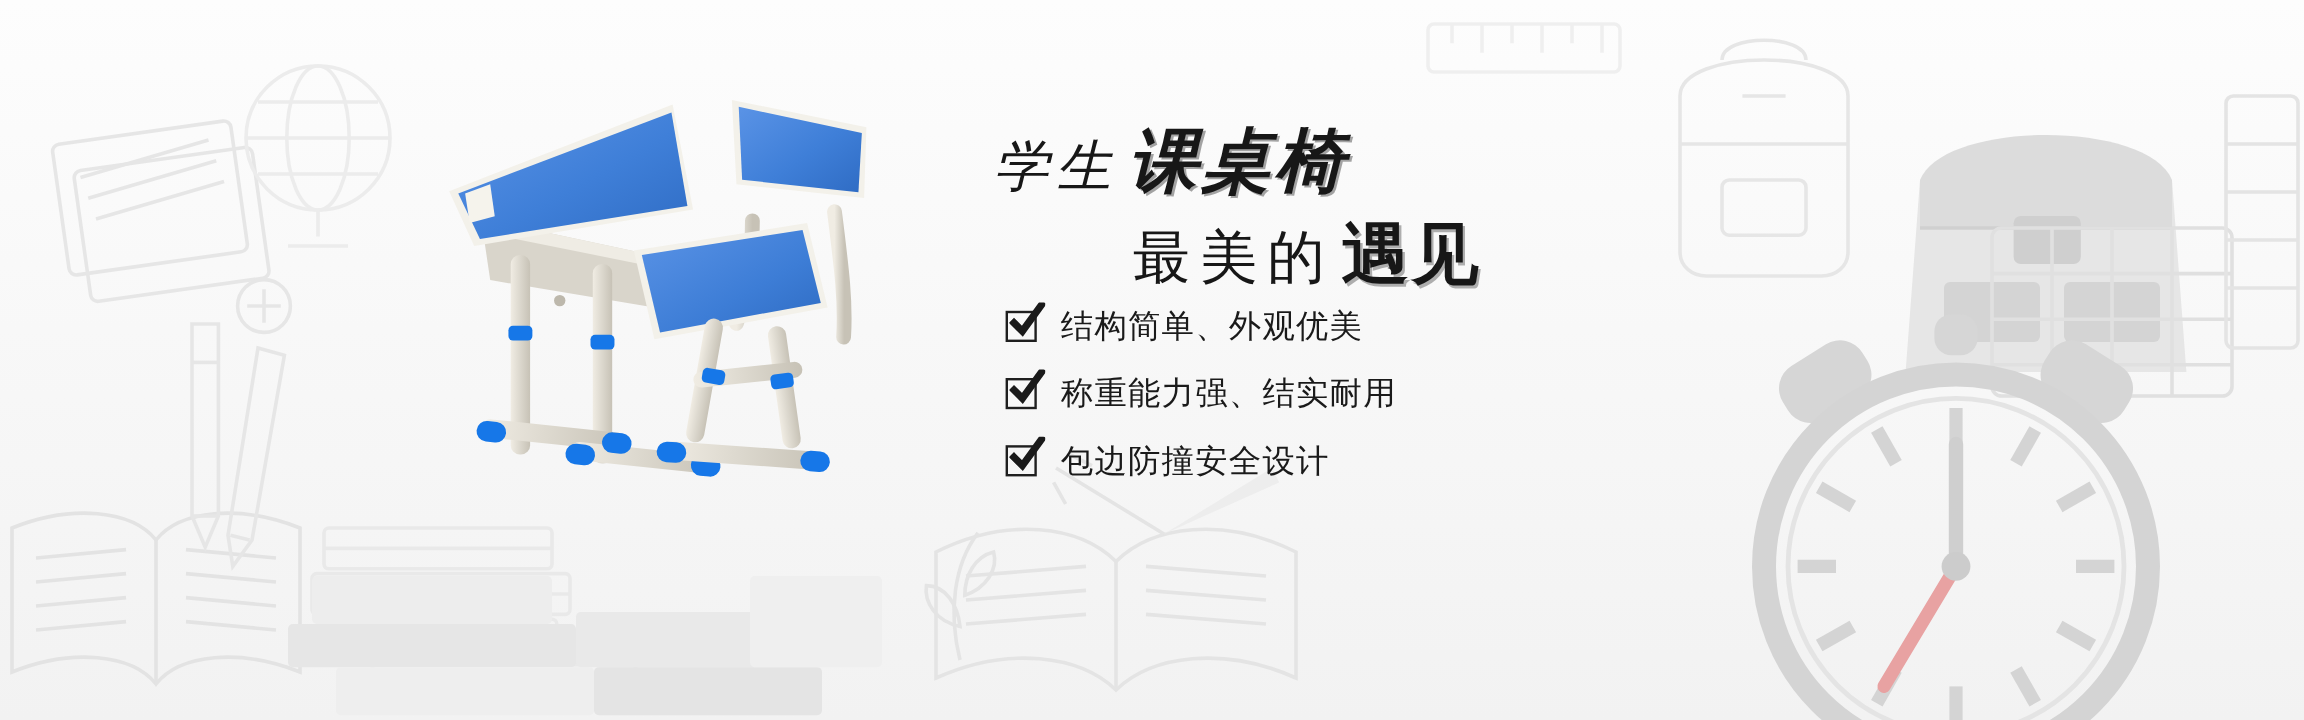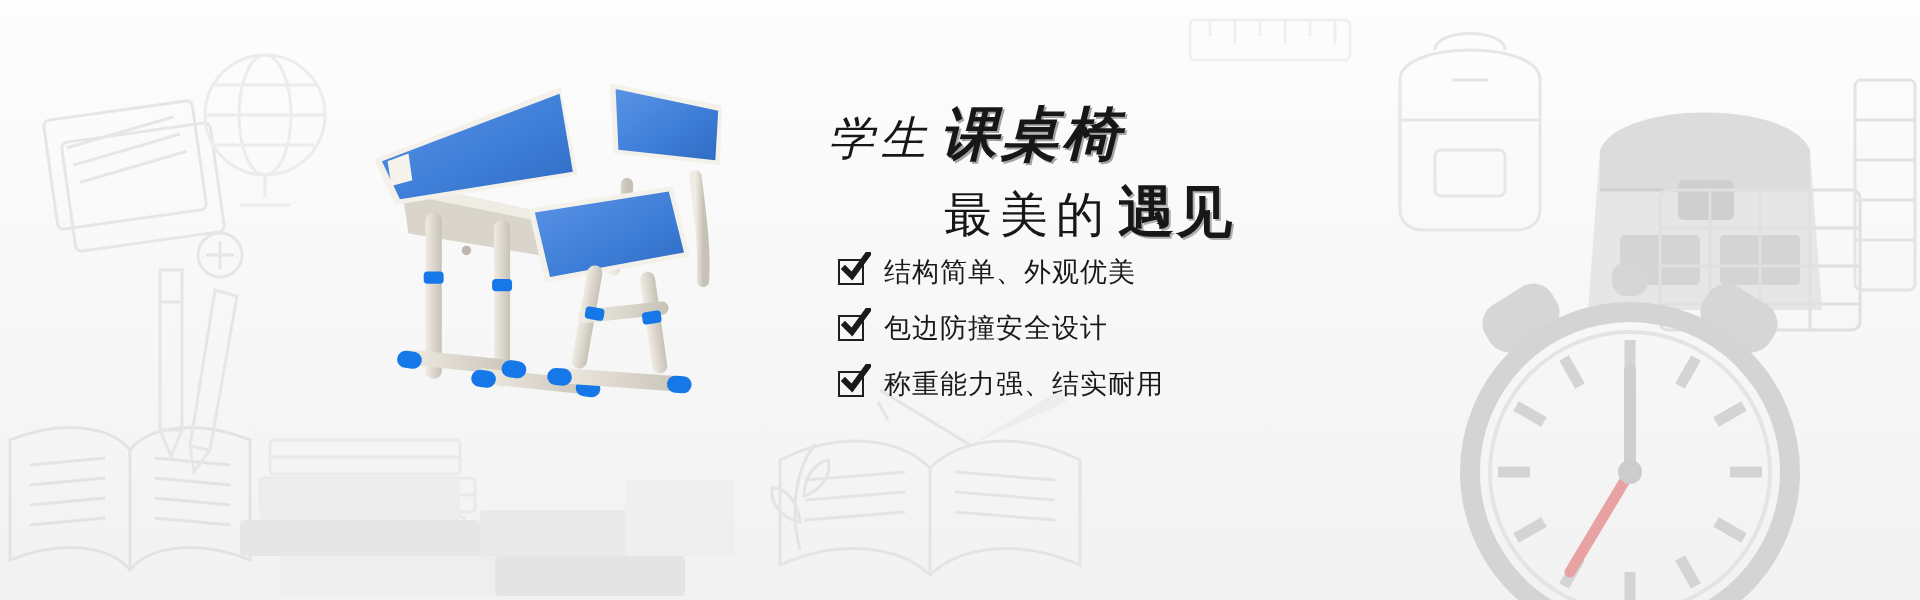--- a/index.html
+++ b/index.html
@@ -313,30 +313,30 @@
       </span>
       <span class="feature-label">结构简单、外观优美</span>
     </div>
 
     <div class="feature-row">
       <span class="check-box">
         <svg class="tick" viewBox="0 0 30 30">
           <path d="M4 17 L11 24 L27 2" fill="none" stroke="#1a1a1a" stroke-width="6" stroke-linecap="square"></path>
         </svg>
       </span>
-      <span class="feature-label">包边防撞安全设计</span>
+      <span class="feature-label">称重能力强、结实耐用</span>
     </div>
 
     <div class="feature-row">
       <span class="check-box">
         <svg class="tick" viewBox="0 0 30 30">
           <path d="M4 17 L11 24 L27 2" fill="none" stroke="#1a1a1a" stroke-width="6" stroke-linecap="square"></path>
         </svg>
       </span>
-      <span class="feature-label">称重能力强、结实耐用</span>
+      <span class="feature-label">包边防撞安全设计</span>
     </div>
   </div>
 
   <div class="clock-wrap">
     <svg viewBox="0 0 420 420">
 
       <g fill="#d6d6d6">
         <rect x="62" y="72" width="78" height="52" rx="22" transform="rotate(-32 101 98)"></rect>
         <rect x="280" y="72" width="78" height="52" rx="22" transform="rotate(32 319 98)"></rect>
       </g>

